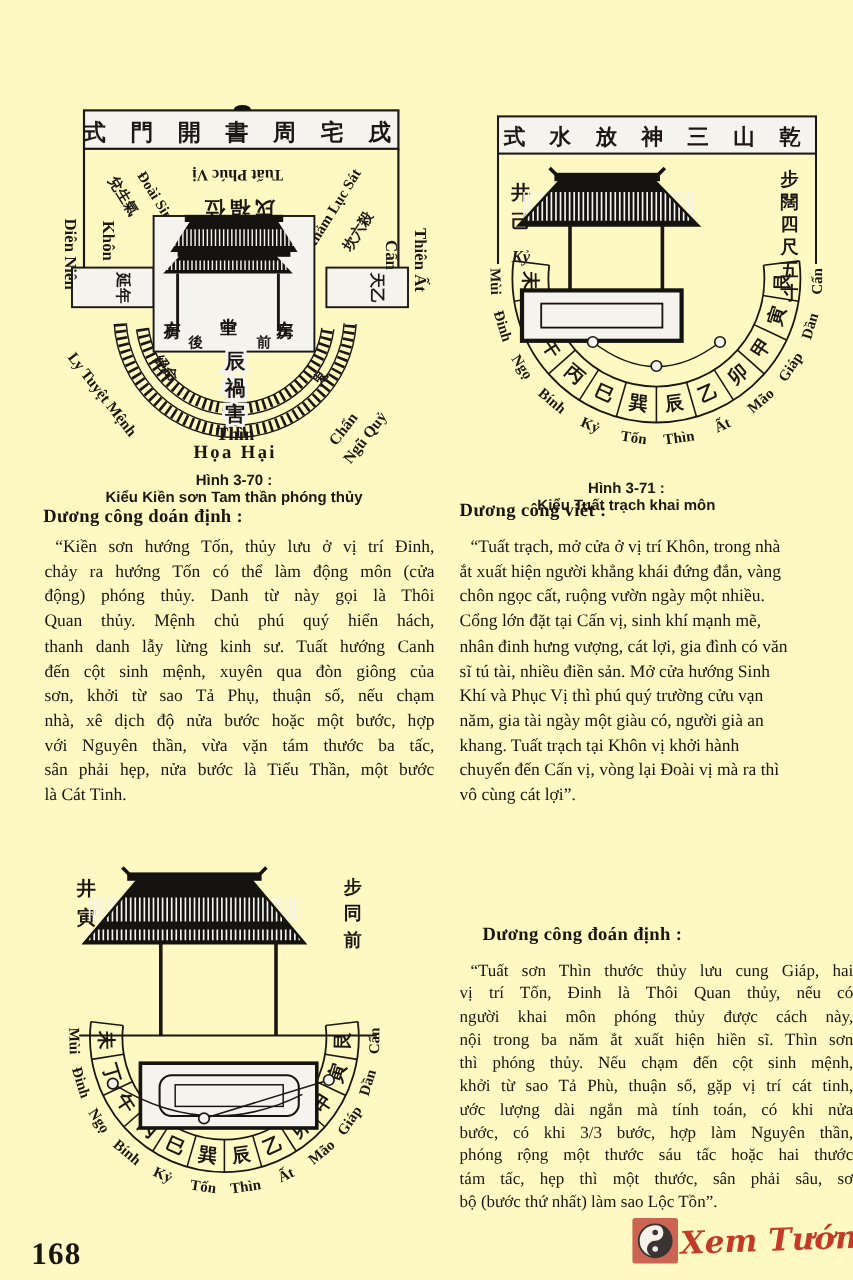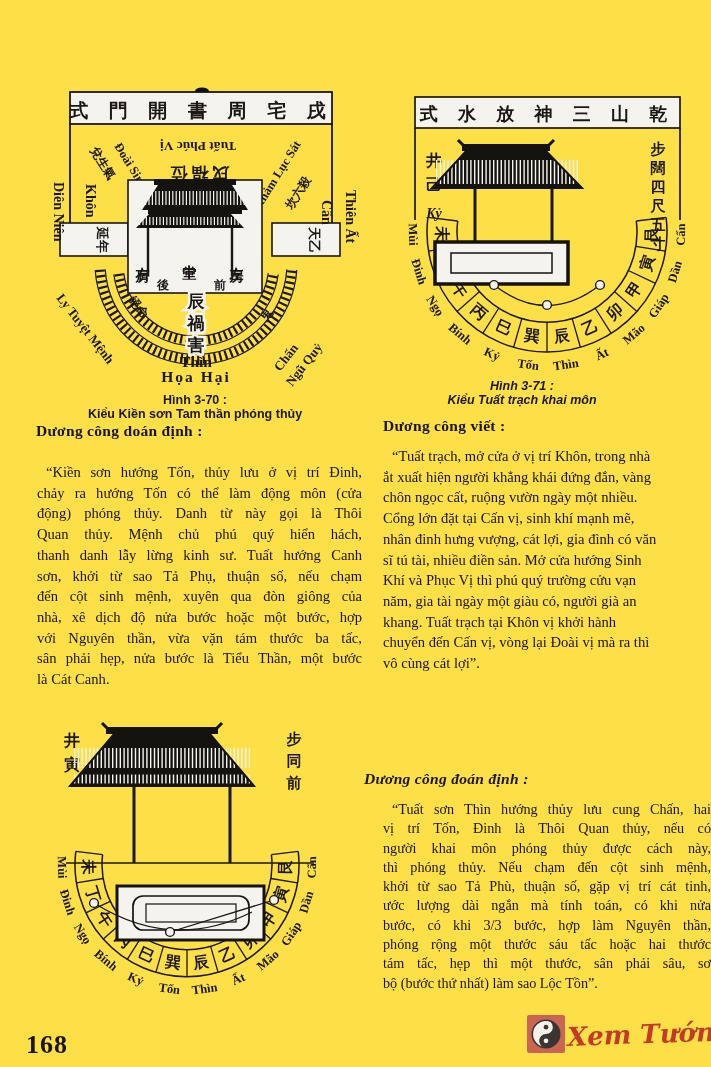--- a/index.html
+++ b/index.html
@@ -1,16 +1,16 @@
 <!DOCTYPE html>
 <html><head>
 <meta charset="utf-8">
 <style>
   html,body{margin:0;padding:0;}
-  .page{position:relative;width:711px;height:1067px;background:#fde047;overflow:hidden;
+  .page{position:relative;width:711px;height:1067px;background:#fef9c3;overflow:hidden;
         font-family:"Liberation Serif",serif;color:#181512;}
   svg{overflow:visible;}
   svg text{font-family:"Liberation Serif",serif;fill:#1a1714;}
   .cjk{font-family:"DejaVu Sans",sans-serif;font-weight:bold;}
   .vnl{font-family:"Liberation Serif",serif;}
   .heading{position:absolute;font-weight:bold;font-size:15.5px;letter-spacing:.3px;white-space:nowrap;}
   .para{position:absolute;width:330px;}
   .para .ln{text-align:justify;text-align-last:justify;white-space:nowrap;overflow:hidden;
             font-size:14.6px;line-height:20.7px;}
   .para .ln:first-child{padding-left:9px;}
@@ -171,38 +171,38 @@
     <rect x="63" y="150" width="133" height="42" fill="#f5f3ee" stroke="#151310" stroke-width="3.5"></rect>
     <rect x="79" y="161" width="101" height="20" fill="none" stroke="#151310" stroke-width="1.5"></rect>
 
     <g stroke="#1a1714" fill="#f5f3ee">
       <path d="M122 193 Q175 234 228 193" fill="none" stroke-width="1.3"></path>
       <circle cx="122" cy="193" r="4.4" stroke-width="1.4"></circle>
       <circle cx="175" cy="213" r="4.4" stroke-width="1.4"></circle>
       <circle cx="228" cy="193" r="4.4" stroke-width="1.4"></circle>
     </g>
   </svg>
-  <div class="caption" style="left:372px;top:379px;width:300px;font-style:italic;">
+  <div class="caption" style="left:372px;top:400px;width:300px;">
     <div>Hình 3-71 :</div>
     <div>Kiểu Tuất trạch khai môn</div>
   </div>
 
   <div class="heading" style="left:36px;top:422px;">Dương công doán định :</div>
-  <div class="para" style="left:37px;top:462px;width:325px;font-family:Liberation Serif, serif;">
+  <div class="para" style="left:37px;top:446px;width:325px;font-family:Liberation Serif, serif;">
     <div class="ln">“Kiền sơn hướng Tốn, thủy lưu ở vị trí Đinh,</div>
     <div class="ln">chảy ra hướng Tốn có thể làm động môn (cửa</div>
     <div class="ln">động) phóng thủy. Danh từ này gọi là Thôi</div>
     <div class="ln">Quan thủy. Mệnh chủ phú quý hiển hách,</div>
     <div class="ln">thanh danh lẫy lừng kinh sư. Tuất hướng Canh</div>
+    <div class="ln">đến cột sinh mệnh, xuyên qua đòn giông của</div>
     <div class="ln">sơn, khởi từ sao Tả Phụ, thuận số, nếu chạm</div>
-    <div class="ln">đến cột sinh mệnh, xuyên qua đòn giông của</div>
     <div class="ln">nhà, xê dịch độ nửa bước hoặc một bước, hợp</div>
     <div class="ln">với Nguyên thần, vừa vặn tám thước ba tấc,</div>
     <div class="ln">sân phải hẹp, nửa bước là Tiểu Thần, một bước</div>
-    <div class="ln">là Cát Canh.</div>
+    <div class="ln">là Cát Tinh.</div>
   </div>
 
   <div class="heading" style="left:383px;top:417px;">Dương công viết :</div>
   <div class="para cut" style="left:383px;top:446px;width:330px;">
     <div class="ln">“Tuất trạch, mở cửa ở vị trí Khôn, trong nhà</div>
     <div class="ln">ắt xuất hiện người khẳng khái đứng đắn, vàng</div>
     <div class="ln">chôn ngọc cất, ruộng vườn ngày một nhiều.</div>
     <div class="ln">Cổng lớn đặt tại Cấn vị, sinh khí mạnh mẽ,</div>
     <div class="ln">nhân đinh hưng vượng, cát lợi, gia đình có văn</div>
     <div class="ln">sĩ tú tài, nhiều điền sản. Mở cửa hướng Sinh</div>
@@ -281,25 +281,26 @@
 
     <g stroke="#1a1714" fill="#f5f3ee">
       <path d="M72 203 Q150 252 230 212" fill="none" stroke-width="1.3"></path>
       <path d="M148 232 L252 200" fill="none" stroke-width="1.3"></path>
       <circle cx="72" cy="203" r="4.4" stroke-width="1.4"></circle>
       <circle cx="148" cy="232" r="4.4" stroke-width="1.4"></circle>
       <circle cx="252" cy="200" r="4.4" stroke-width="1.4"></circle>
     </g>
   </svg>
 
-  <div class="heading" style="left:364px;top:770px;font-style:italic;">Dương công đoán định :</div>
+  <div class="heading" style="left:402px;top:770px;">Dương công đoán định :</div>
   <div class="para tight" style="left:383px;top:800px;width:328px;">
-    <div class="ln">“Tuất sơn Thìn hướng thủy lưu cung Chấn, hai</div>
+    <div class="ln">“Tuất sơn Thìn thước thủy lưu cung Giáp, hai</div>
     <div class="ln">vị trí Tốn, Đinh là Thôi Quan thủy, nếu có</div>
     <div class="ln">người khai môn phóng thủy được cách này,</div>
+    <div class="ln">nội trong ba năm ắt xuất hiện hiền sĩ. Thìn sơn</div>
     <div class="ln">thì phóng thủy. Nếu chạm đến cột sinh mệnh,</div>
     <div class="ln">khởi từ sao Tả Phù, thuận số, gặp vị trí cát tinh,</div>
     <div class="ln">ước lượng dài ngắn mà tính toán, có khi nửa</div>
     <div class="ln">bước, có khi 3/3 bước, hợp làm Nguyên thần,</div>
     <div class="ln">phóng rộng một thước sáu tấc hoặc hai thước</div>
     <div class="ln">tám tấc, hẹp thì một thước, sân phải sâu, sơ</div>
     <div class="ln">bộ (bước thứ nhất) làm sao Lộc Tồn”.</div>
   </div>
 
   <div class="pagenum">168</div>

